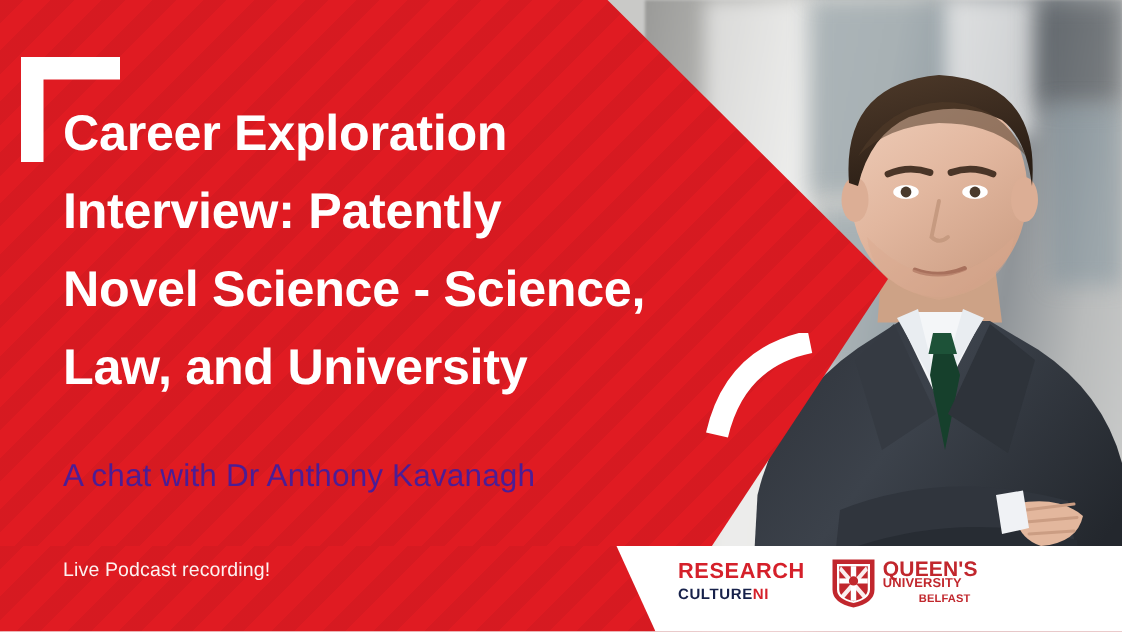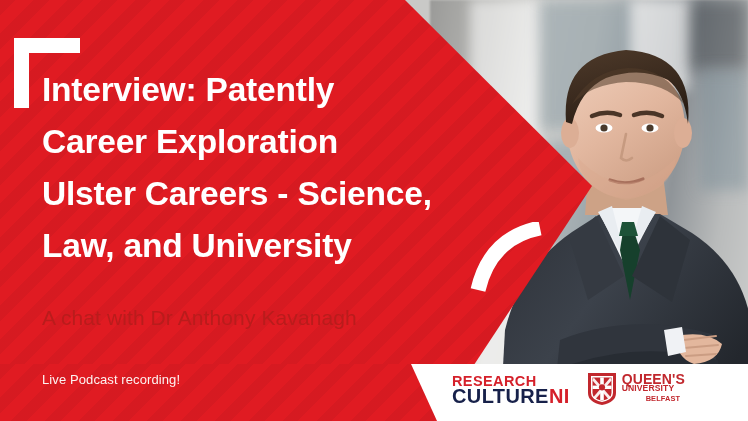--- a/index.html
+++ b/index.html
@@ -117,21 +117,21 @@
     font-size: 33.5px;
     font-weight: bold;
     line-height: 52px;
     letter-spacing: -0.2px;
   }
   .headline .ln { display: block; white-space: nowrap; }
 
   .subtitle {
     position: absolute;
     left: 42px; top: 306px;
-    color: #b91c1c;
+    color: #4c1d95;
     font-size: 21px;
     font-weight: normal;
     letter-spacing: 0.1px;
     white-space: nowrap;
   }
   .kicker {
     position: absolute;
     left: 42px; top: 372px;
     color: #fdf2f1;
     font-size: 13px;
@@ -151,21 +151,21 @@
   }
 
   
   .rcni {
     font-weight: bold;
     line-height: 15.5px;
     letter-spacing: 0.4px;
     user-select: none;
   }
   .rcni .l1 { font-size: 14.5px; color: #d5202a; display: block; }
-  .rcni .l2 { font-size: 20px; color: #17214a; display: block; }
+  .rcni .l2 { font-size: 10px; color: #17214a; display: block; }
   .rcni .l2 .ni { color: #d5202a; }
 
   
   .qub { display: flex; align-items: center; gap: 5px; }
   .qub-text {
     font-weight: bold;
     line-height: 9.5px;
     letter-spacing: 0.1px;
     color: #c1272d;
     user-select: none;
@@ -284,23 +284,23 @@
   <div class="bracket">
     <div class="bar-h"></div>
     <div class="bar-v"></div>
   </div>
 
   <svg class="swoosh" viewBox="0 0 84 82">
     <path d="M10 68 Q22 16 72 6" stroke="#ffffff" stroke-width="15" fill="none" stroke-linecap="butt"></path>
   </svg>
 
   <div class="headline">
+    <span class="ln">Career Exploration</span>
     <span class="ln">Interview: Patently</span>
-    <span class="ln">Career Exploration</span>
-    <span class="ln">Ulster Careers - Science,</span>
+    <span class="ln">Novel Science - Science,</span>
     <span class="ln">Law, and University</span>
   </div>
 
   <div class="subtitle">A chat with Dr Anthony Kavanagh</div>
 
   <div class="kicker">Live Podcast recording!</div>
 
   <div class="logos">
 
     <div class="rcni">

